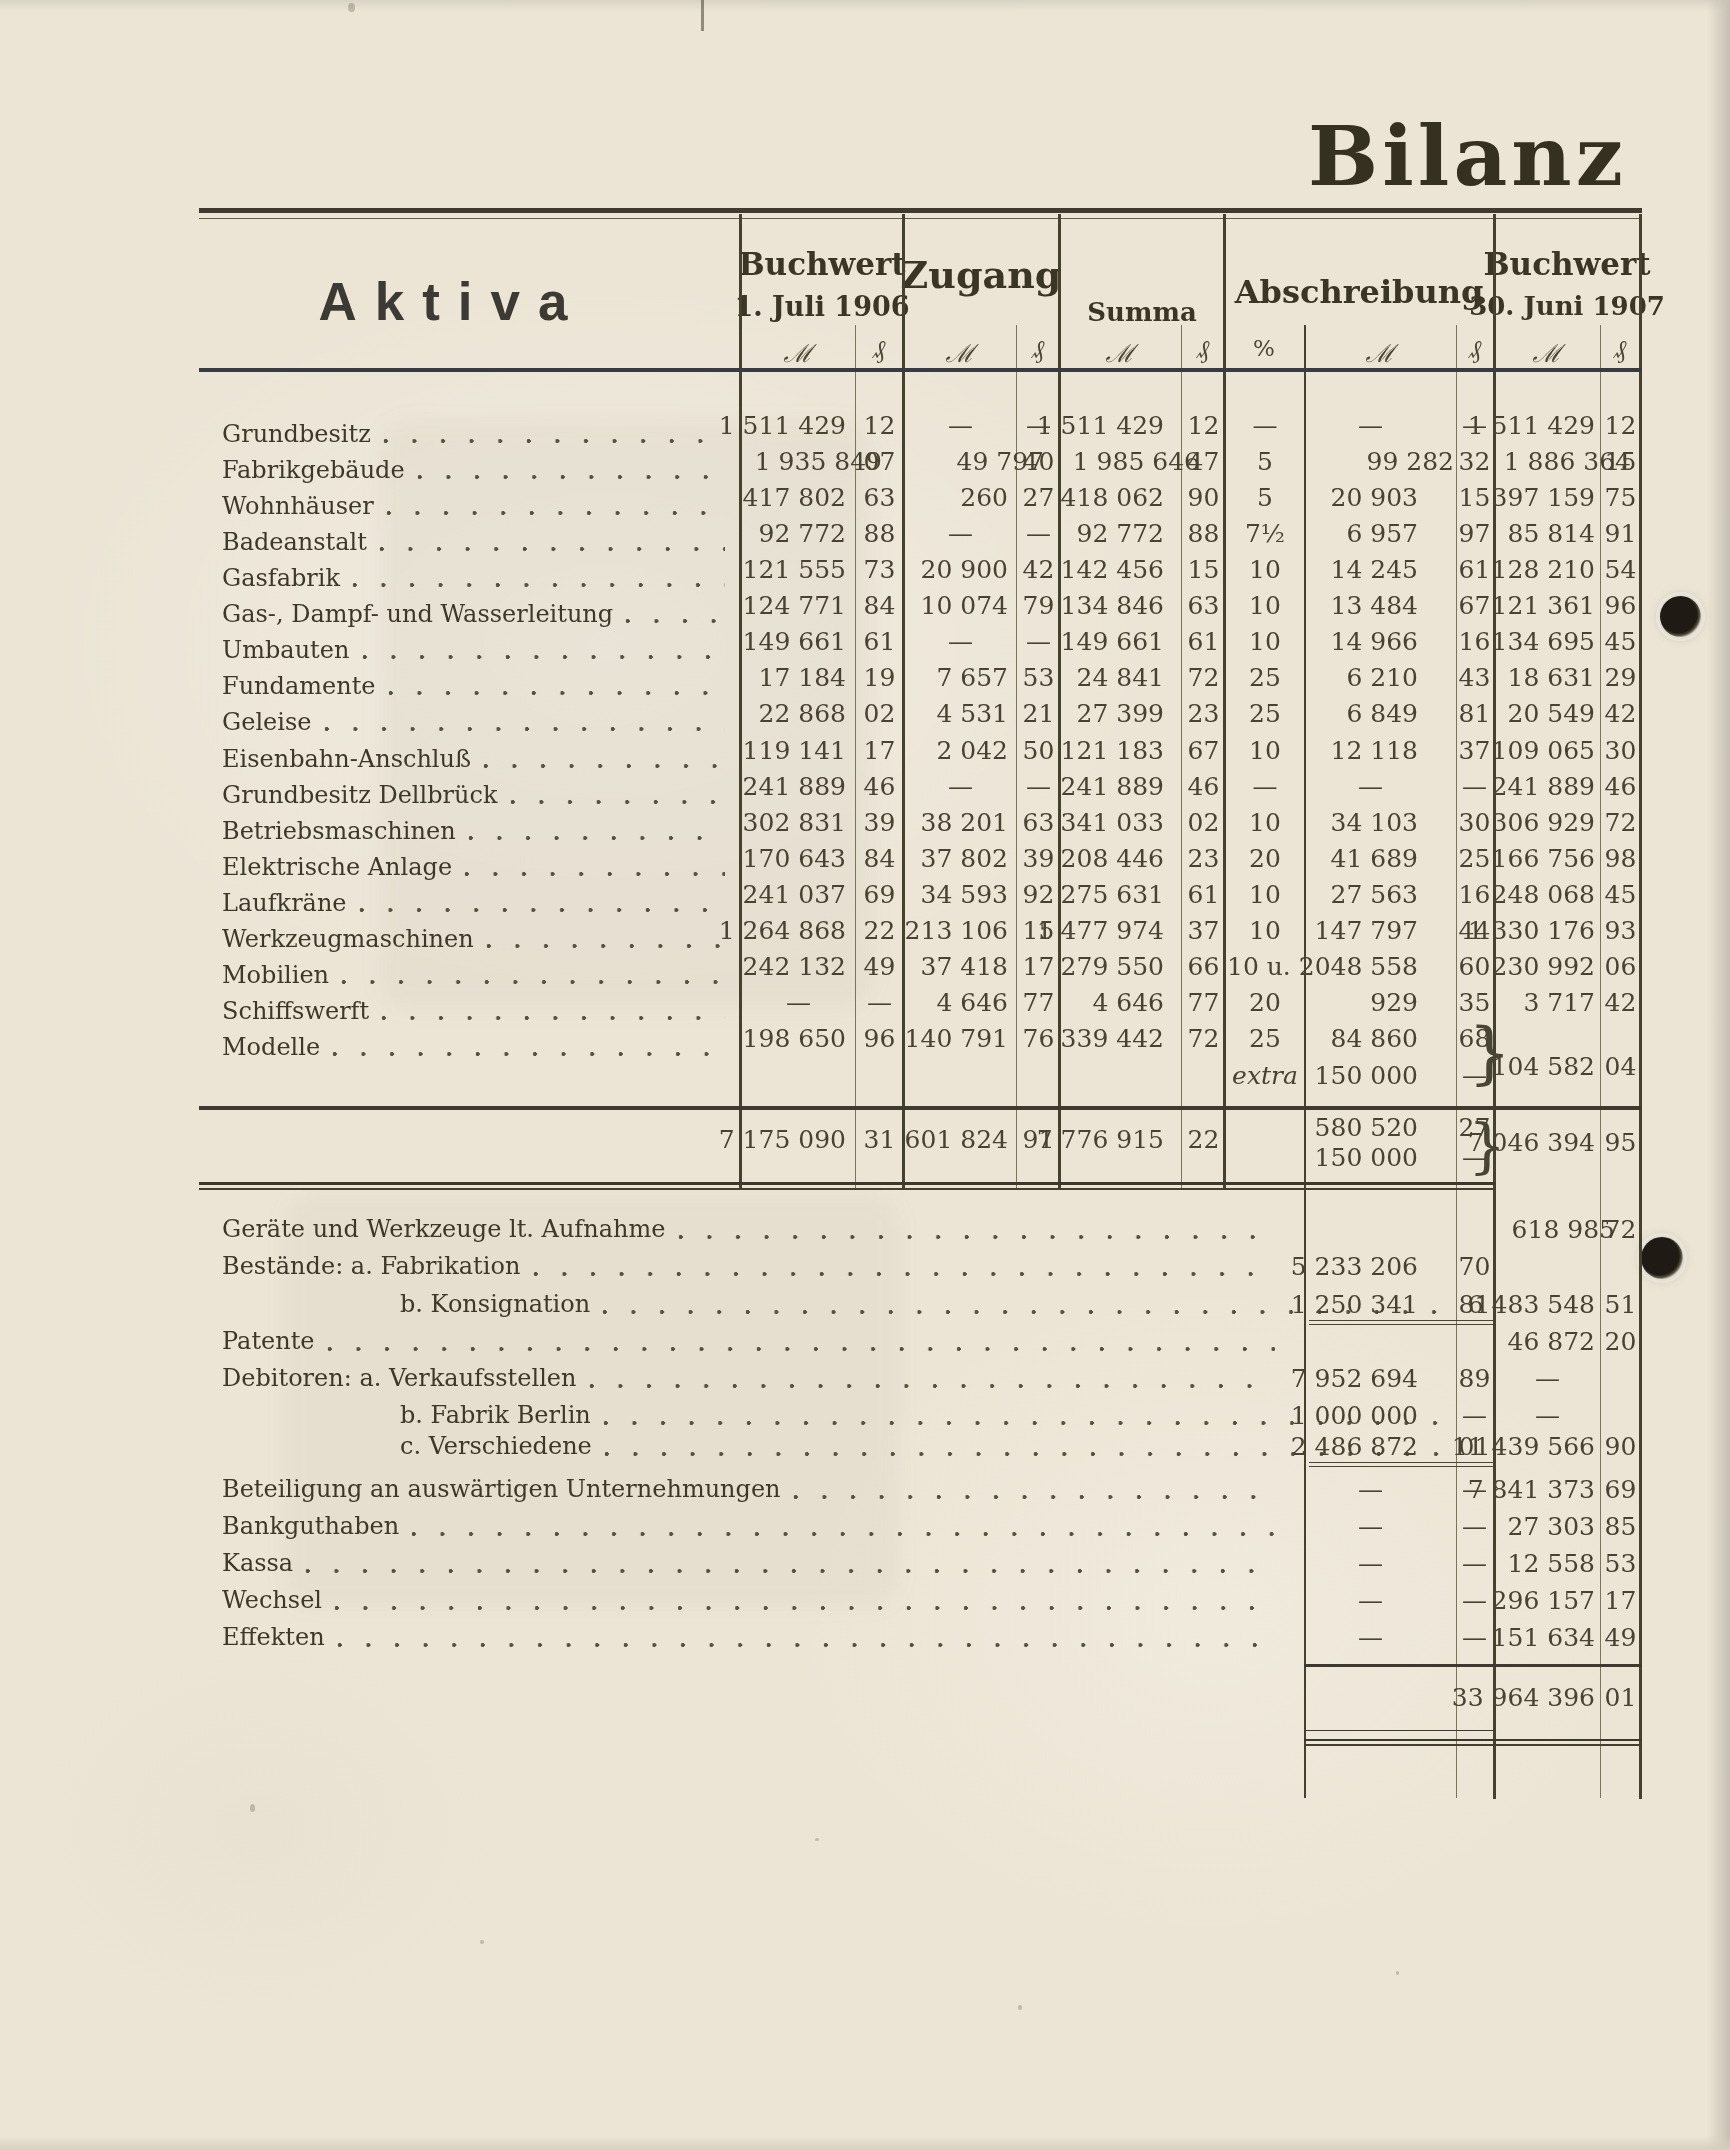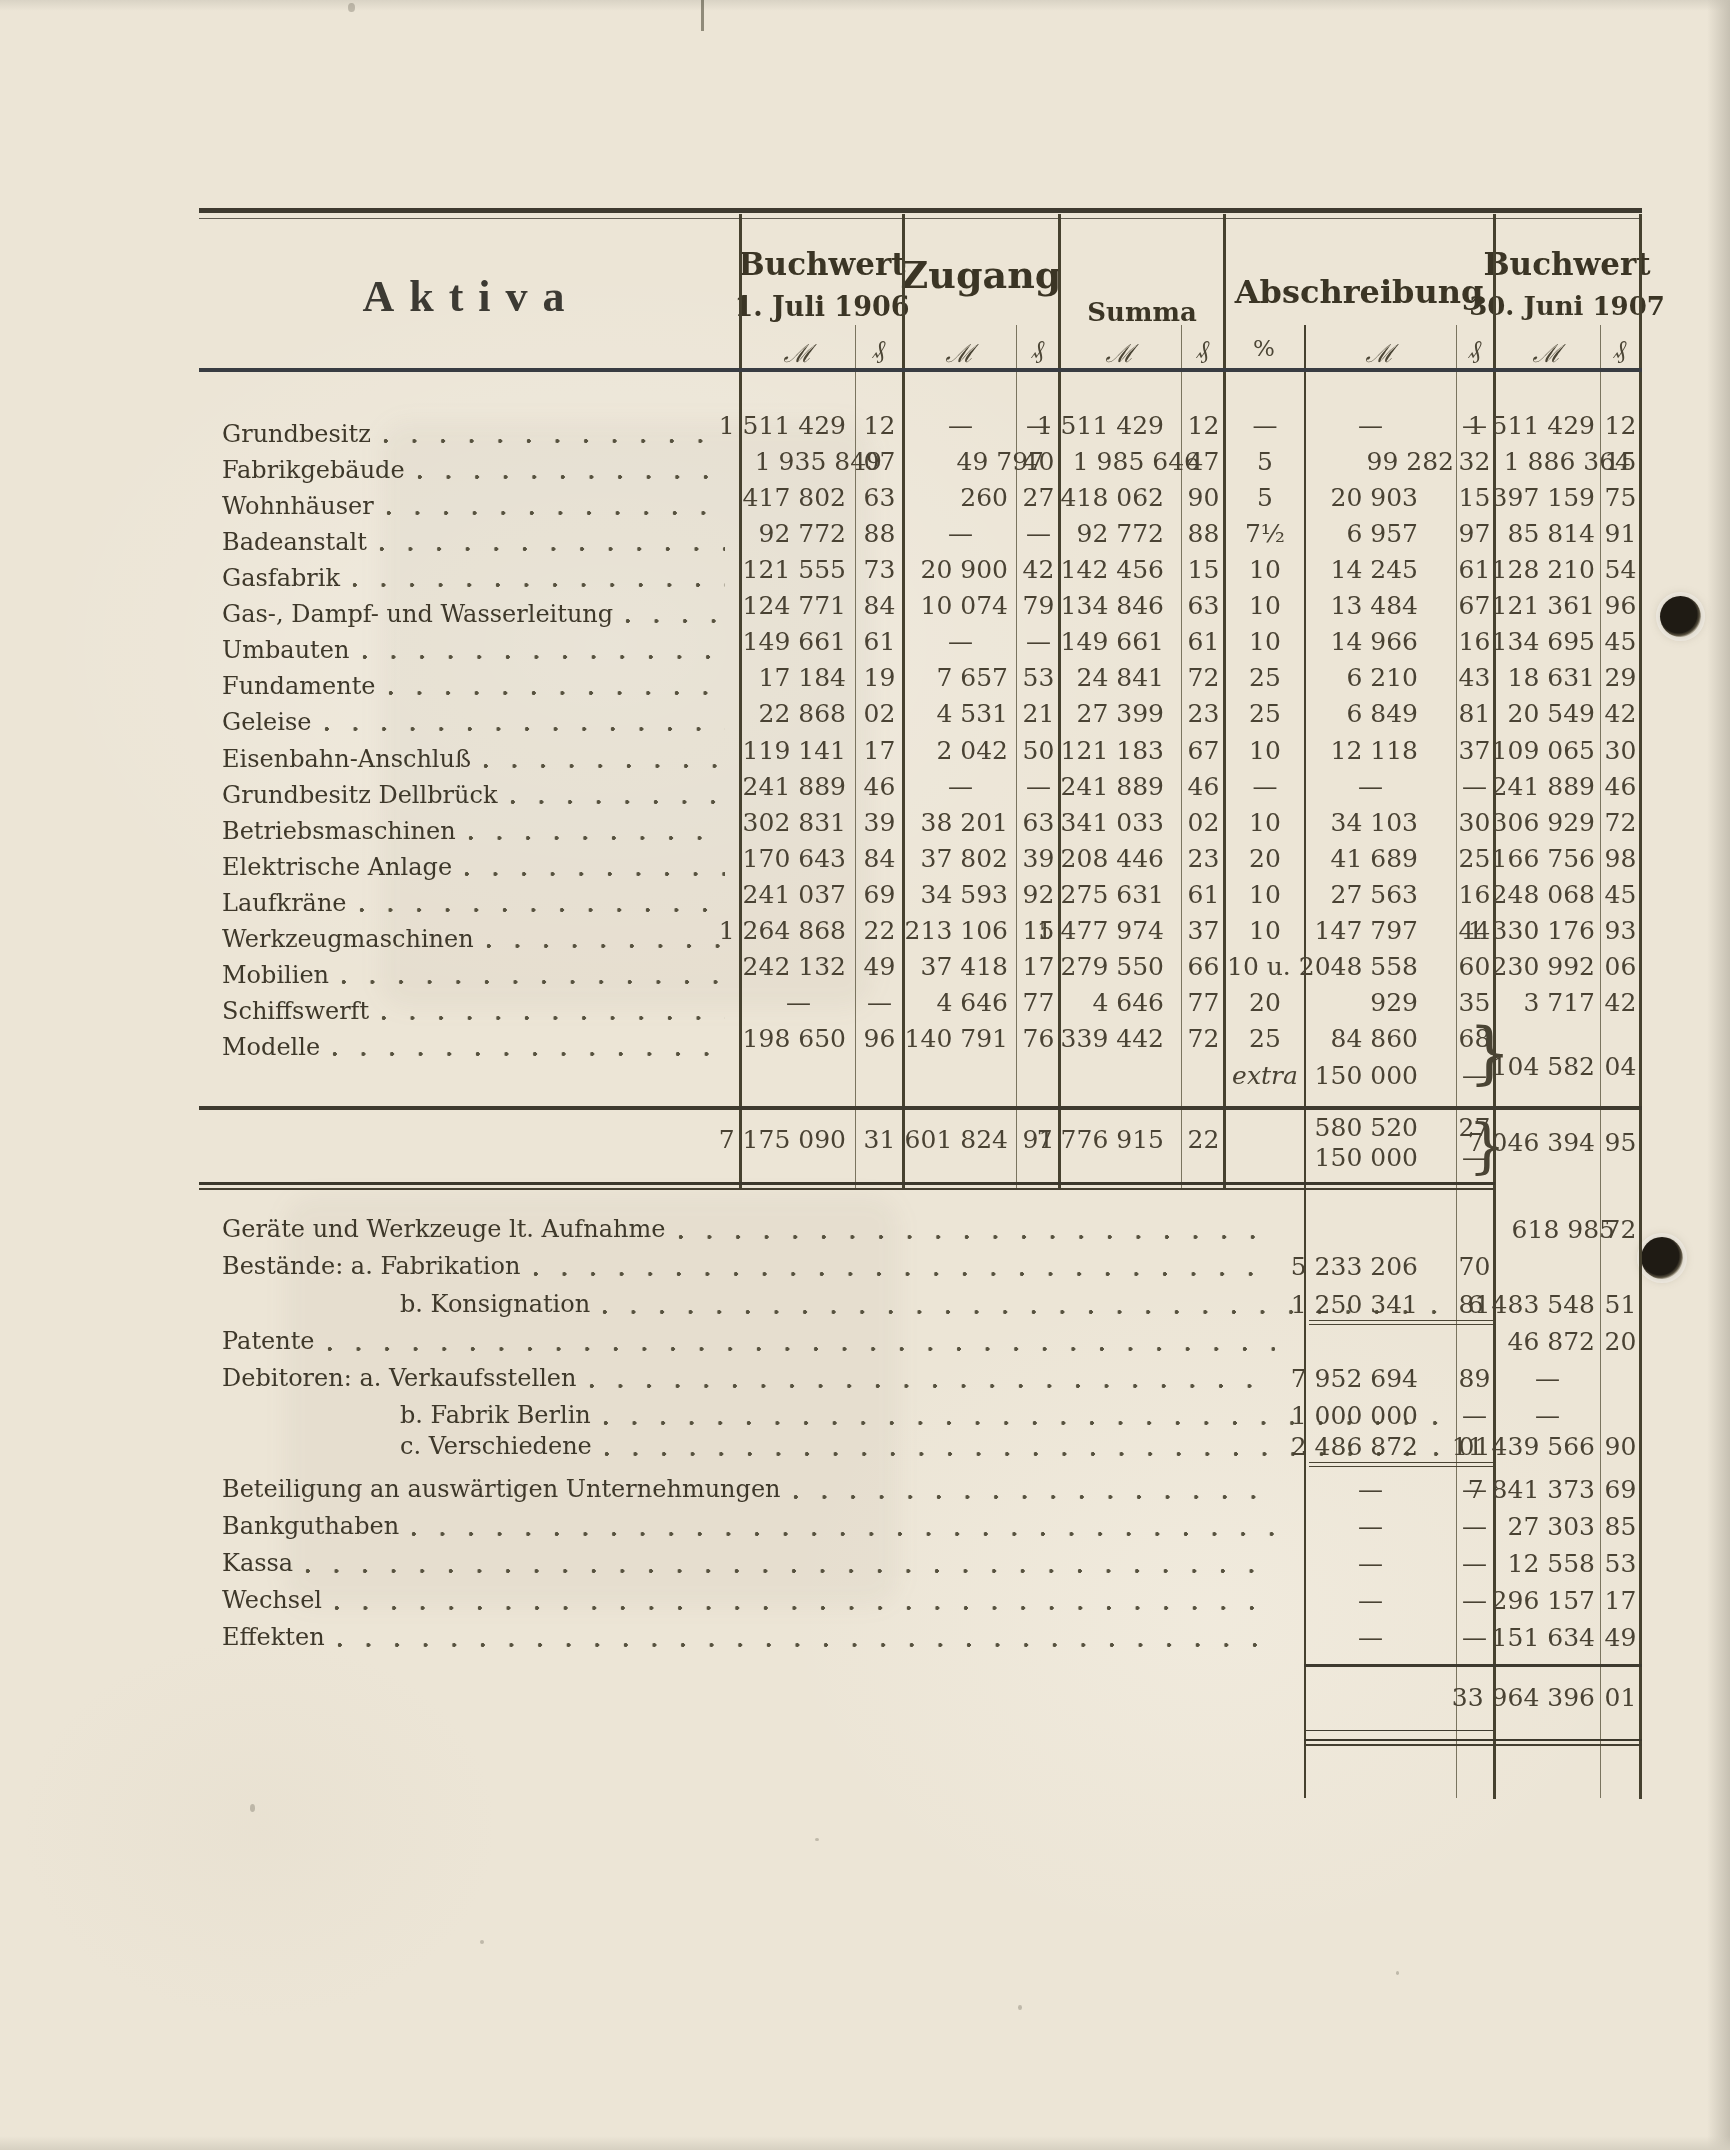--- a/index.html
+++ b/index.html
@@ -25,22 +25,22 @@
       color:#35301f;letter-spacing:4.1px;font-family:"DejaVu Serif",serif;}
 
   
   .hrule{position:absolute;background:#3e3a2f;}
   .vrule{position:absolute;background:#46412f;}
   .vthin{position:absolute;background:#7a745f;}
   .dblrule{position:absolute;background:transparent;border-top:3.4px solid #3c382c;border-bottom:2px solid #443f31;}
 
   
   .hfrak{position:absolute;transform:translateX(-50%);font-weight:bold;color:#3b3525;white-space:nowrap;}
-  .aktiva{position:absolute;left:471px;transform:translateX(-50%);top:271px;
-      font-family:Liberation Serif, serif;font-size:44px;font-weight:bold;
+  .aktiva{position:absolute;left:452px;transform:translateX(-50%);top:271px;
+      font-family:Liberation Sans, sans-serif;font-size:53px;font-weight:bold;
       letter-spacing:.34em;color:#3c3a33;}
   .unit{position:absolute;transform:translateX(-50%);top:335px;font-style:italic;font-size:25px;color:#4c4636;}
 
   
   .trow{position:absolute;left:0;width:1730px;height:36px;line-height:36px;}
   .lrow{position:absolute;left:0;width:1730px;height:37px;line-height:37px;}
   .lab{position:absolute;left:222px;width:511px;top:0;display:flex;margin-top:8px;}
   .lab-lower{position:absolute;left:222px;width:1061px;top:0;display:flex;}
   .lab-lower.ind{padding-left:178px;}
   .flabel{font-size:24px;color:#3e382a;white-space:nowrap;}
@@ -81,20 +81,21 @@
   <div class="speck" style="left:348px;top:2.7px;width:6.8px;height:9.5px;"></div>
   <div class="speck" style="left:250px;top:1804px;width:5.4px;height:8.2px;"></div>
   <div class="speck" style="left:480px;top:1940px;width:4.1px;height:4.1px;"></div>
   <div class="speck" style="left:1018px;top:2005px;width:4.1px;height:4.8px;"></div>
   <div class="speck" style="left:1396px;top:1971px;width:3.4px;height:4.1px;"></div>
   <div class="speck" style="left:815px;top:1838px;width:4.1px;height:3.4px;"></div>
 
   <div class="hole" style="left:1660px;top:596px;width:41px;height:41px;"></div>
   <div class="hole" style="left:1641px;top:1237px;width:42px;height:42px;"></div>
 
+  <div class="bilanz">Bilanz</div>
 
   <div class="hrule" style="left:199px;top:208px;width:1443px;height:5.4px;"></div>
   <div class="hrule" style="left:199px;top:218px;width:1443px;height:1.4px;opacity:.8;"></div>
 
   <div class="aktiva">Aktiva</div>
   <div class="hfrak" style="left:822px;top:246px;font-size:31px;">Buchwert</div>
   <div class="hfrak" style="left:822px;top:291px;font-size:27px;">1. Juli 1906</div>
   <div class="hfrak" style="left:981px;top:252px;font-size:38px;">Zugang</div>
   <div class="hfrak" style="left:1142px;top:297px;font-size:26px;text-align:center;">Summa</div>
   <div class="hfrak" style="left:1359px;top:273px;font-size:32px;">Abschreibung</div>

